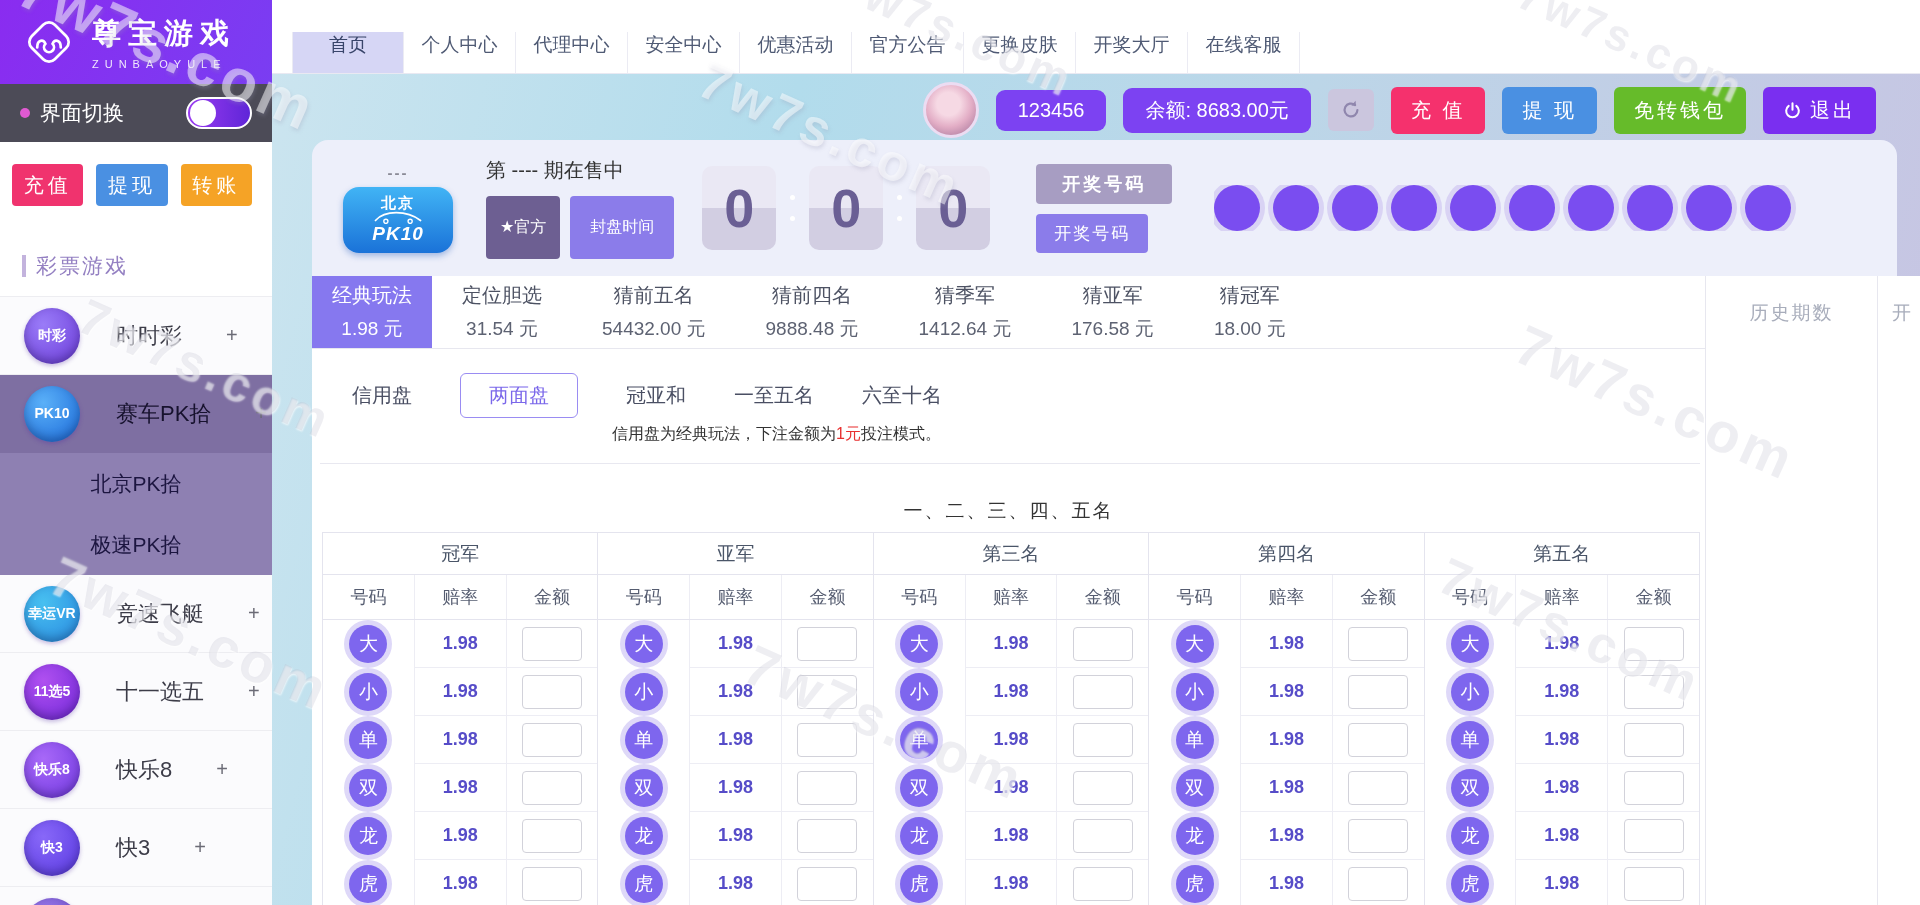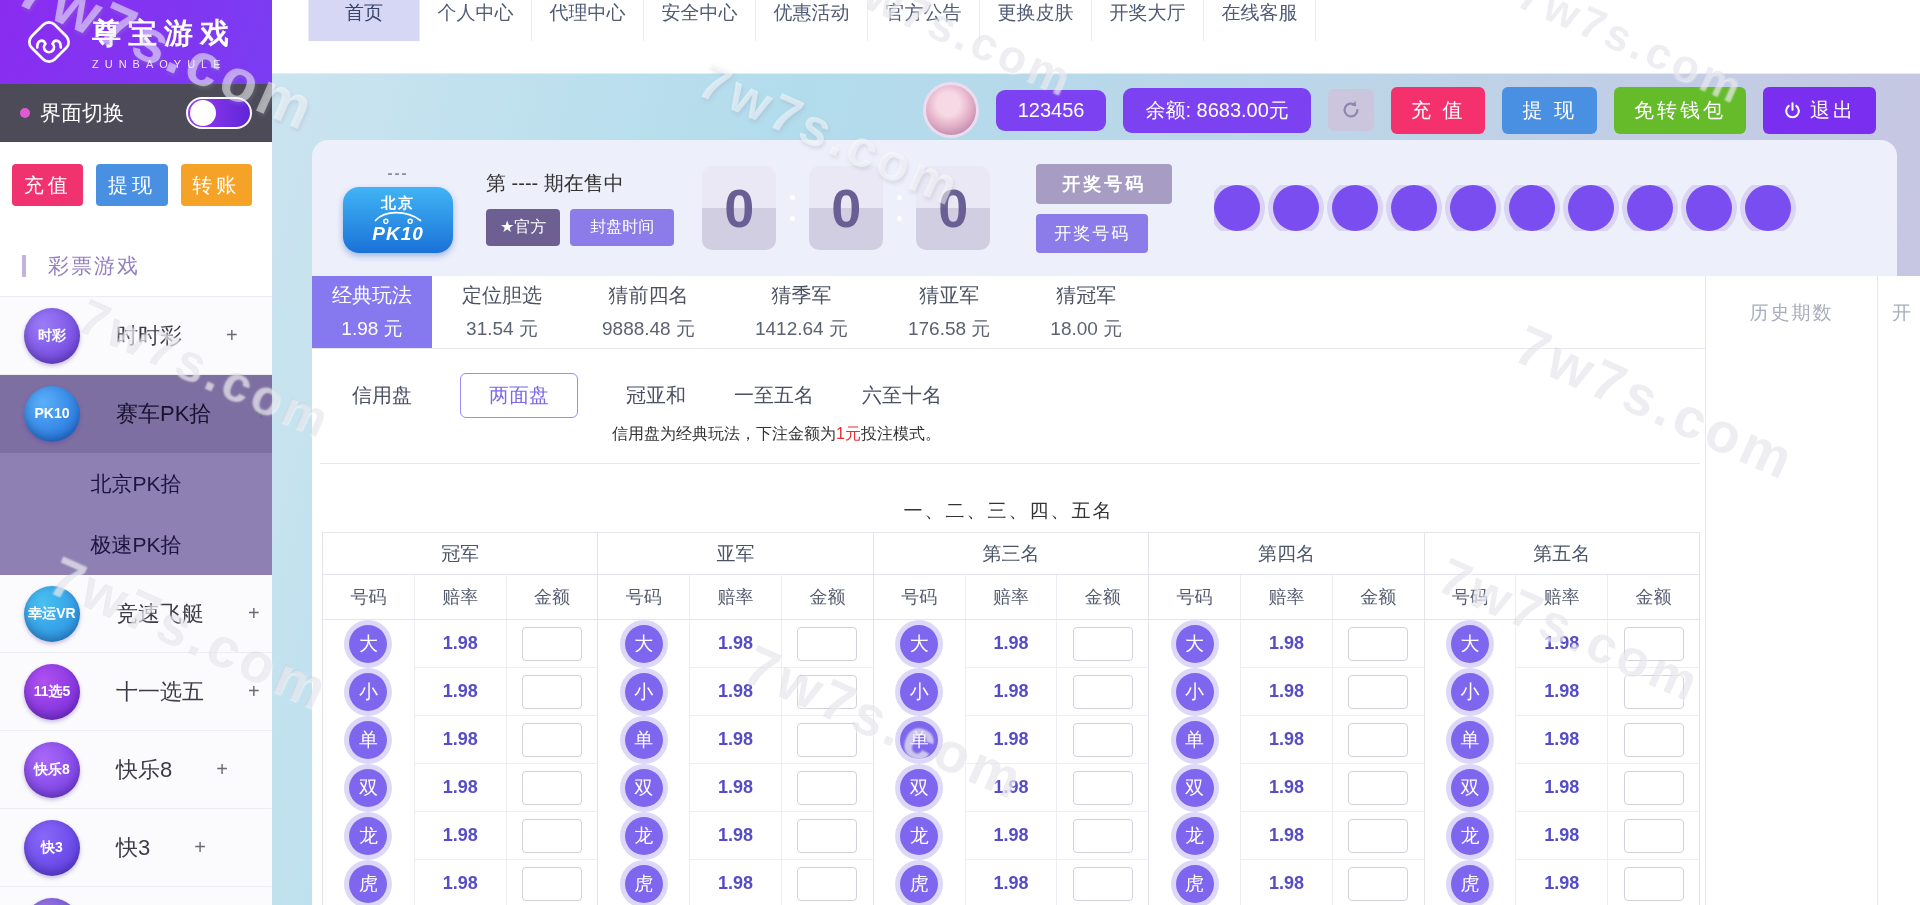--- a/index.html
+++ b/index.html
@@ -23,39 +23,39 @@
   .brand-sub { color:rgba(255,255,255,.88); font-size:11px; letter-spacing:6px; margin-top:4px; }
   .toggle-bar { height:58px; background:#4c4b57; display:flex; align-items:center; padding:8px 20px; gap:10px; }
   .pink-dot { width:10px; height:10px; border-radius:50%; background:#e05ad2; }
   .toggle-label { color:#fff; font-size:21px; }
   .toggle { margin-left:auto; width:66px; height:32px; border-radius:16px; border:2px solid #fff;
     background:linear-gradient(90deg,#9a3cf0,#5f25d8); position:relative; cursor:pointer; }
   .toggle-knob { position:absolute; left:2px; top:1px; width:26px; height:26px; border-radius:50%; background:#fff; }
   .wallet-row { display:flex; gap:13px; padding:22px 20px 20px 12px;justify-content:space-between; }
   .wbtn { flex:1; height:42px; border:none; border-radius:4px; color:#fff; font-size:20px;
     letter-spacing:4px; cursor:pointer; font-family:inherit; }
-  .cat-label { display:flex; align-items:center; gap:22px; margin:26px 0 16px 22px; }
+  .cat-label { display:flex; align-items:center; gap:10px; margin:26px 0 16px 22px; }
   .cat-bar { width:4px; height:22px; background:#c3b3dd; }
   .cat-text { color:#9480c2; font-size:21px; letter-spacing:2px; }
   .menu { border-top:1px solid #ededf1; }
   .menu-item { height:78px; display:flex; align-items:center; padding-left:24px; gap:36px;
     background:#fbfbfd; border-bottom:1px solid #ededf1; cursor:pointer; }
   .menu-item.active { background:#7e6fa2; border-color:#7e6fa2; }
   .g-icon { width:56px; height:56px; border-radius:50%; display:flex; align-items:center; justify-content:center;
     color:#fff; font-weight:700; font-size:14px; text-align:center; line-height:1.05;
     box-shadow:inset 0 -4px 8px rgba(0,0,20,.25), 0 2px 4px rgba(80,40,160,.3); }
   .menu-label { font-size:22px; color:#3c3c48; }
   .menu-item.active .menu-label { color:#17122e; }
   .menu-plus { font-size:20px; color:#6b6b76; margin-left:8px; }
   .submenu-item { height:61px; background:#8e80b2; display:flex; align-items:center; justify-content:center;
     color:#1c1540; font-size:21px; cursor:pointer; }
 
   
   .main { position:absolute; left:272px; top:0; right:0; height:905px; }
-  .topnav { height:74px; background:#fff; display:flex; align-items:flex-start; padding-left:36px;
+  .topnav { height:74px; background:#fff; display:flex; align-items:flex-end; padding-left:20px;
     border-bottom:1px solid #e9e9f2; }
   .nav-item { width:112px; display:flex; align-items:flex-end; justify-content:center;
     padding-bottom:15px; font-size:19px; color:#4f5a74; border-right:1px solid #ebebf3; cursor:pointer; }
   .nav-item:first-child { border-left:1px solid #ebebf3; }
   .nav-item.active { background:#d6d6f5; color:#39456a; }
 
   .userbar { position:absolute; top:82px; right:44px; display:flex; align-items:center; gap:17px; z-index:5; }
   .avatar { width:56px; height:56px; border-radius:50%; border:3px solid #ecdcf2;
     background:radial-gradient(circle at 45% 38%, #f6d9e4 0 28%, #e3aec6 55%, #9e6d93 100%); }
   .upill { background:#7c42f2; color:#fff; font-size:20px; border-radius:9px; padding:9px 22px; }
@@ -74,21 +74,21 @@
     background:linear-gradient(180deg,#41b4f5,#1a72d8); color:#fff; display:flex; flex-direction:column;
     align-items:center; justify-content:center; line-height:1.05; box-shadow:0 3px 6px rgba(20,80,180,.35); }
   .pk10-top { font-size:15px; font-weight:700; letter-spacing:2px; }
   .pk10-bottom { font-size:19px; font-weight:700; font-style:italic; letter-spacing:1px; }
   .issue-block { display:flex; flex-direction:column; gap:12px; flex:0 0 auto; }
   .issue-text { color:#333; font-size:20px; }
   .issue-btns { display:flex; gap:10px; }
   .btn-official { background:#6d5f92; color:#fff; border:none; border-radius:4px; font-size:16px;
     padding:8px 14px; cursor:pointer; font-family:inherit; }
   .btn-seal { background:#8b7cea; color:#fff; border:none; border-radius:4px; font-size:16px;
-    padding:8px 20px; cursor:pointer; font-family:inherit; }
+    padding:21px 20px; cursor:pointer; font-family:inherit; }
   .countdown { display:flex; align-items:center; gap:14px; flex:0 0 auto; }
   .cd-box { width:74px; height:84px; border-radius:10px;
     background:linear-gradient(180deg,#eae8f4 0 50%, #d2cee2 50% 100%);
     display:flex; align-items:center; justify-content:center;
     color:#6a5f94; font-size:54px; font-weight:700; }
   .cd-colon { display:flex; flex-direction:column; gap:16px; }
   .cd-colon i { width:5px; height:5px; border-radius:50%; background:#fff; }
   .draw-block { display:flex; flex-direction:column; gap:10px; align-items:flex-start; flex:0 0 auto; margin-left:18px; }
   .draw-label { background:#a79dc2; color:#fff; font-weight:700; font-size:18px; letter-spacing:3px;
     padding:8px 26px; border-radius:4px; }
@@ -296,20 +296,24 @@
     <div class="tabbar">
         <div class="tab active">
           <span class="t1">经典玩法</span>
           <span class="t2">1.98 元</span>
         </div>
         <div class="tab">
           <span class="t1">定位胆选</span>
           <span class="t2">31.54 元</span>
         </div>
         <div class="tab">
+          <span class="t1">猜前五名</span>
+          <span class="t2">54432.00 元</span>
+        </div>
+        <div class="tab">
           <span class="t1">猜前四名</span>
           <span class="t2">9888.48 元</span>
         </div>
         <div class="tab">
           <span class="t1">猜季军</span>
           <span class="t2">1412.64 元</span>
         </div>
         <div class="tab">
           <span class="t1">猜亚军</span>
           <span class="t2">176.58 元</span>

